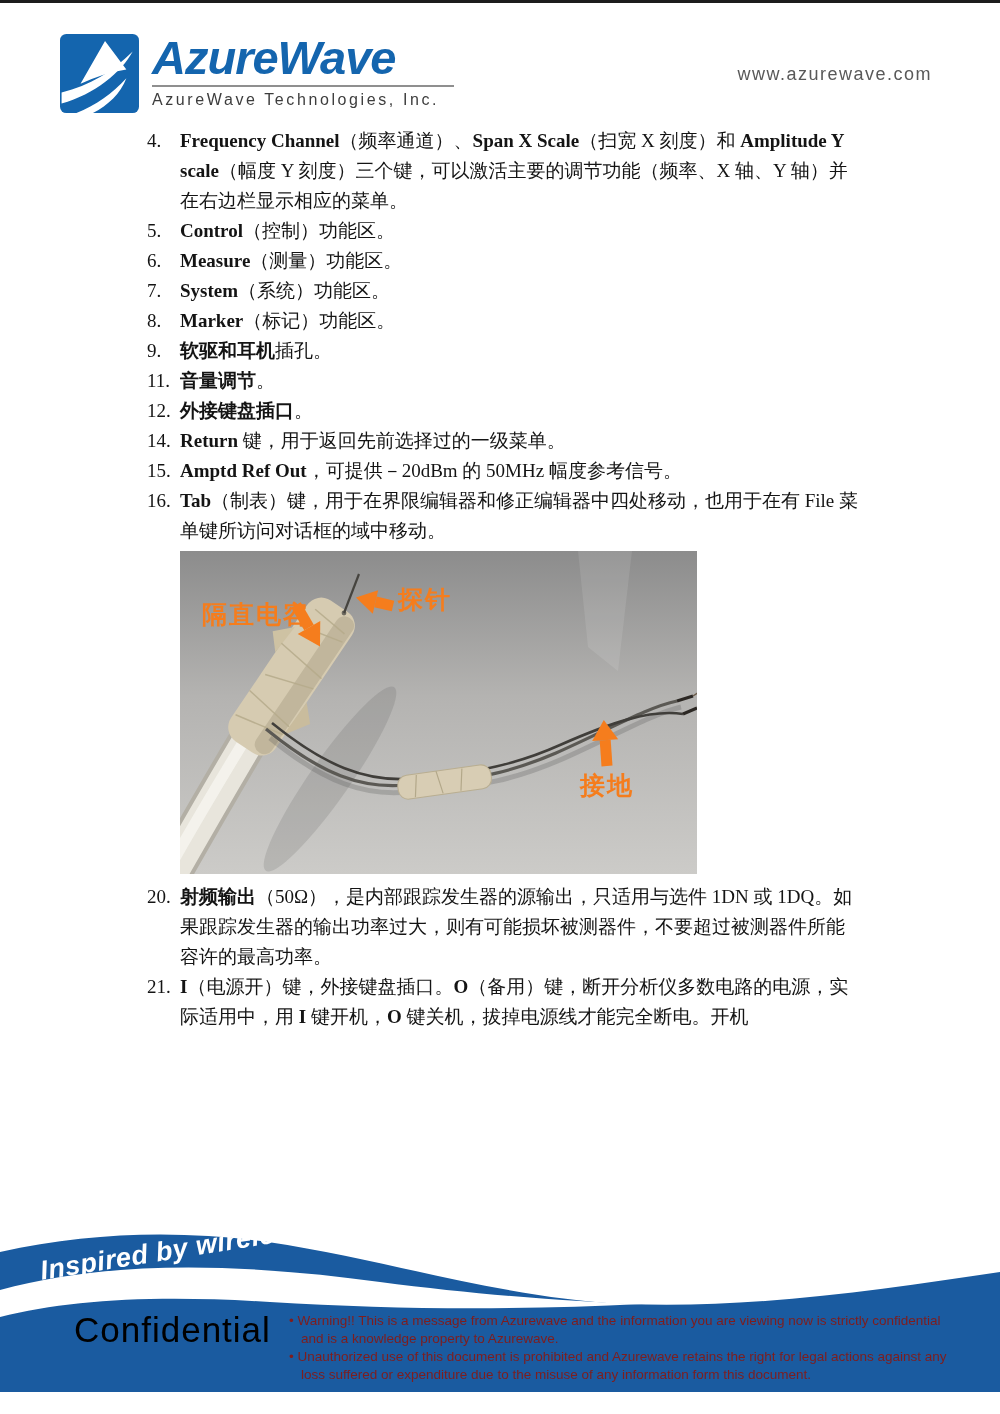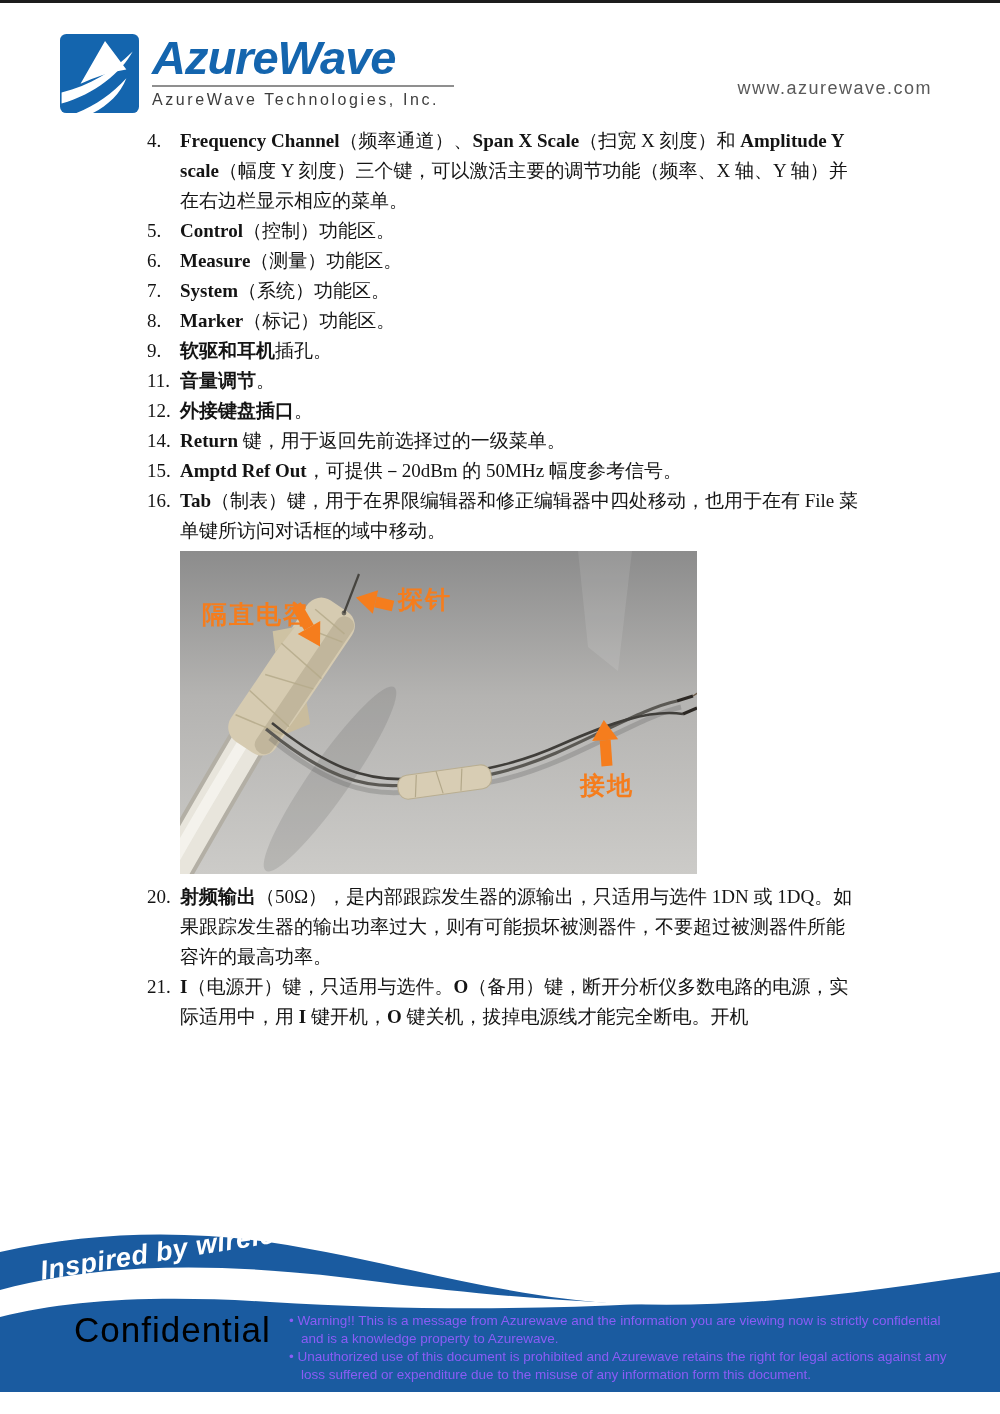--- a/index.html
+++ b/index.html
@@ -7,21 +7,21 @@
         font-family:"Liberation Serif","DejaVu Serif",serif;color:#141414;}
   .top-edge{position:absolute;left:0;top:0;width:100%;height:3px;background:#1c1c1c;}
 
   
   .header{position:absolute;left:60px;top:34px;display:flex;align-items:flex-start;gap:13px;}
   .logo-mark{display:block;}
   .wordmark{font-family:"Liberation Sans","DejaVu Sans",sans-serif;font-weight:bold;font-style:italic;
             font-size:47px;line-height:48px;color:#1465ae;letter-spacing:-1px;}
   .logo-rule{height:2px;background:#8f8f8f;width:302px;margin:3px 0 4px;}
   .logo-sub{font-family:"Liberation Sans","DejaVu Sans",sans-serif;font-size:16px;color:#3d3d3d;letter-spacing:2.6px;}
-  .website{position:absolute;right:68px;top:78px;font-family:"Liberation Sans","DejaVu Sans",sans-serif;
+  .website{position:absolute;right:68px;top:64px;font-family:"Liberation Sans","DejaVu Sans",sans-serif;
            font-size:18px;color:#595959;letter-spacing:1.5px;}
 
   
   .content{position:absolute;left:147px;top:126px;width:714px;font-size:19px;line-height:30px;}
   ol.man-list{list-style:none;margin:0;padding:0;}
   li.li{display:flex;}
   .num{flex:0 0 33px;}
   .li-body{flex:1;}
   .b{font-weight:bold;}
 
@@ -31,21 +31,21 @@
   .ann-text{font-family:"Liberation Sans","DejaVu Sans",sans-serif;font-weight:bold;letter-spacing:2px;}
 
   
   .footer-swoosh{position:absolute;left:0;top:1230px;}
   .tagline{position:absolute;left:38px;top:1256px;transform:rotate(-9deg);transform-origin:left top;
            font-family:"Liberation Sans","DejaVu Sans",sans-serif;font-weight:bold;font-style:italic;
            font-size:27px;color:#ffffff;letter-spacing:.5px;}
   .confidential{position:absolute;left:74px;top:1310px;font-family:"Liberation Sans","DejaVu Sans",sans-serif;
            font-size:35px;font-weight:400;color:#000000;letter-spacing:1px;}
   ul.warnings{position:absolute;left:289px;top:1312px;width:676px;margin:0;padding:0;list-style:none;
-           font-family:"Liberation Sans","DejaVu Sans",sans-serif;font-size:13.5px;line-height:18px;color:#8b5cf6;}
+           font-family:"Liberation Sans","DejaVu Sans",sans-serif;font-size:13.5px;line-height:18px;color:#7f1d1d;}
   ul.warnings li{padding-left:12px;text-indent:-12px;}
   ul.warnings li::before{content:"\2022\00a0";}
 </style>
 </head>
 <body>
 
 <div class="page">
   <div class="top-edge"></div>
 
   <div class="header">
@@ -188,21 +188,21 @@
       </svg>
     </figure>
 
     <ol class="man-list">
         <li class="li">
           <span class="num">20.</span>
           <span class="li-body"><span class="b">射频输出</span><span>（50Ω），是内部跟踪发生器的源输出，只适用与选件 1DN 或 1DQ。如果跟踪发生器的输出功率过大，则有可能损坏被测器件，不要超过被测器件所能容许的最高功率。</span></span>
         </li>
         <li class="li">
           <span class="num">21.</span>
-          <span class="li-body"><span class="b">I</span><span>（电源开）键，只适用与选件。</span><span class="b">O</span><span>（备用）键，断开分析仪多数电路的电源，实际适用中，用 </span><span class="b">I</span><span> 键开机，</span><span class="b">O</span><span> 键关机，拔掉电源线才能完全断电。开机</span></span>
+          <span class="li-body"><span class="b">I</span><span>（电源开）键，外接键盘插口。</span><span class="b">O</span><span>（备用）键，断开分析仪多数电路的电源，实际适用中，用 </span><span class="b">I</span><span> 键开机，</span><span class="b">O</span><span> 键关机，拔掉电源线才能完全断电。开机</span></span>
         </li>
       </ol>
   </div>
 
   <svg class="footer-swoosh" width="1000" height="184" viewBox="0 0 1000 184">
     <path d="M0 22 C90 2 180 0 268 12 C390 30 500 68 625 74 C750 79 880 60 1000 42 L1000 162 L0 162 Z" fill="#1a5ba0"></path>
     <path d="M0 60 C110 30 240 33 380 52 C480 65 575 72 642 74 C520 80 400 80 270 72 C160 65 70 69 0 87 Z" fill="#ffffff"></path>
   </svg>
   <div class="tagline">Inspired by wireless</div>
   <div class="confidential">Confidential</div>

